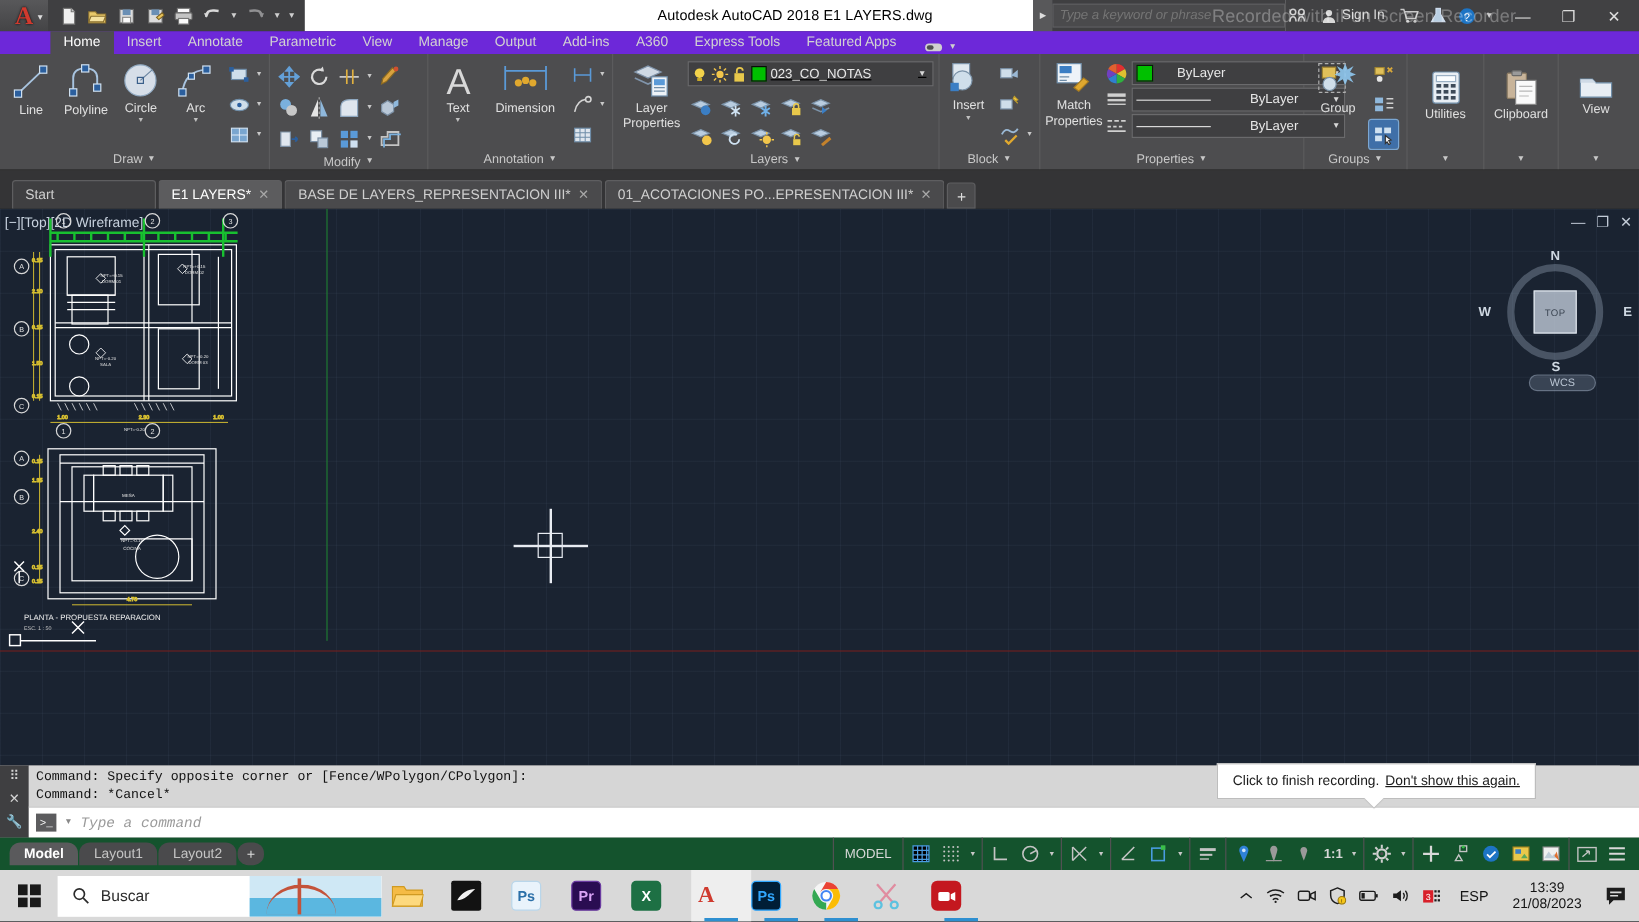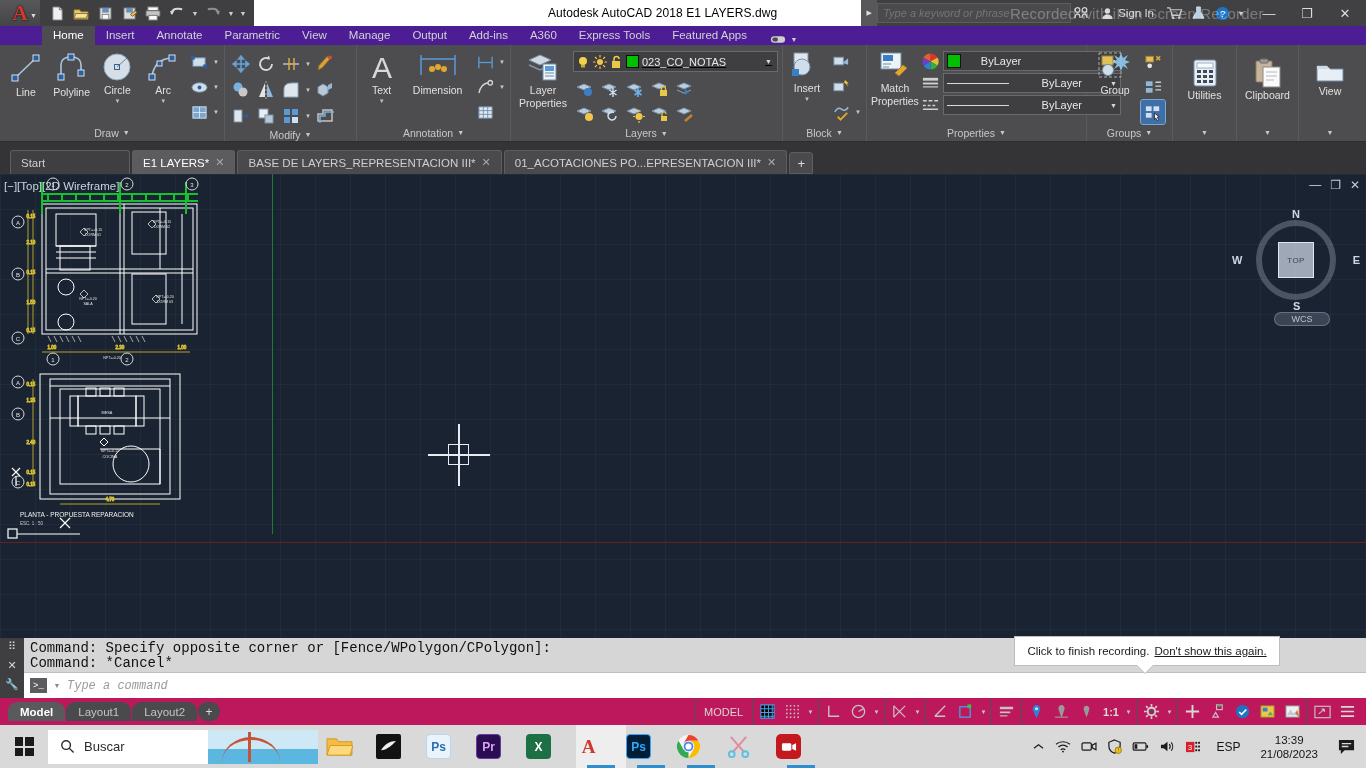--- a/index.html
+++ b/index.html
@@ -62,21 +62,21 @@
   
   .watermark {
     position:absolute; left:1010px; top:5px; width:360px;
     font-size:15px; color:rgba(255,255,255,0.30); white-space:nowrap;
     pointer-events:none; letter-spacing:0.2px;
   }
 
   
   .ribbon-tabs {
     position:absolute; left:0; top:26px; width:1366px; height:19px;
-    background:#4c1d95; display:flex; align-items:flex-end; padding-left:42px;
+    background:#6d28d9; display:flex; align-items:flex-end; padding-left:42px;
   }
   .rtab {
     font-size:11.5px; color:#d2d2d2; padding:2px 11px 3px 11px; height:19px;
     display:flex; align-items:center; white-space:nowrap;
   }
   .rtab.active { background:#4d4d4f; color:#ffffff; }
   .rtab-extra { margin-left:12px; display:flex; align-items:center; gap:3px; }
 
   
   .ribbon {
@@ -185,21 +185,21 @@
   .greenline-v { position:absolute; left:272px; top:0; width:1px; height:360px; background:#1f7a33; }
 
   
   .cmdarea { position:absolute; left:0; top:638px; width:1366px; height:60px; background:#d6d6d6; }
   .cmd-gutter { position:absolute; left:0; top:0; width:24px; height:60px; background:#3f3f41;
                 display:flex; flex-direction:column; align-items:center; padding-top:2px; gap:6px; }
   .cmd-gutter .g { color:#d4d4d4; font-size:11px; }
   .cmd-history {
     position:absolute; left:24px; top:0; right:16px; height:34px;
     background:#d6d6d6; padding:3px 6px; font-family:"Liberation Mono", monospace;
-    font-size:14px; color:#111; line-height:15px;
+    font-size:11px; color:#111; line-height:15px;
   }
   .cmd-input-row {
     position:absolute; left:24px; top:34px; right:0; height:26px; background:#ffffff;
     display:flex; align-items:center; padding:0 6px; gap:5px; border-top:1px solid #bdbdbd;
   }
   .cmd-prompt-ico {
     width:17px;height:15px;background:#5c5c5e;color:#fff;font-size:9px;
     display:flex;align-items:center;justify-content:center;font-family:"Liberation Mono",monospace;
   }
   .cmd-placeholder { font-size:12px; color:#9a9a9a; font-style:italic; font-family:"Liberation Mono", monospace; }
@@ -213,21 +213,21 @@
   .tooltip a { color:#1b1b1b; text-decoration:underline; }
   .tooltip:after {
     content:""; position:absolute; left:122px; bottom:-8px; width:0;height:0;
     border-left:8px solid transparent; border-right:8px solid transparent;
     border-top:8px solid #ffffff; filter:drop-shadow(0 1px 0 #bdbdbd);
   }
 
   
   .statusbar {
     position:absolute; left:0; top:698px; width:1366px; height:27px;
-    background:#be185d; display:flex; align-items:center;
+    background:#14532d; display:flex; align-items:center;
   }
   .lay-tabs { display:flex; align-items:center; gap:1px; padding-left:8px; }
   .lay-tab {
     height:19px; padding:0 12px; display:flex; align-items:center;
     font-size:11.5px; color:#c4c4c4; background:#4a4a4c;
     border-top-left-radius:9px; border-top-right-radius:9px;
   }
   .lay-tab.active { background:#5a5a5c; color:#fff; font-weight:bold; }
   .lay-add { width:22px;height:19px;display:flex;align-items:center;justify-content:center;
              background:#4a4a4c; color:#dcdcdc; font-size:12px; border-radius:9px; }

